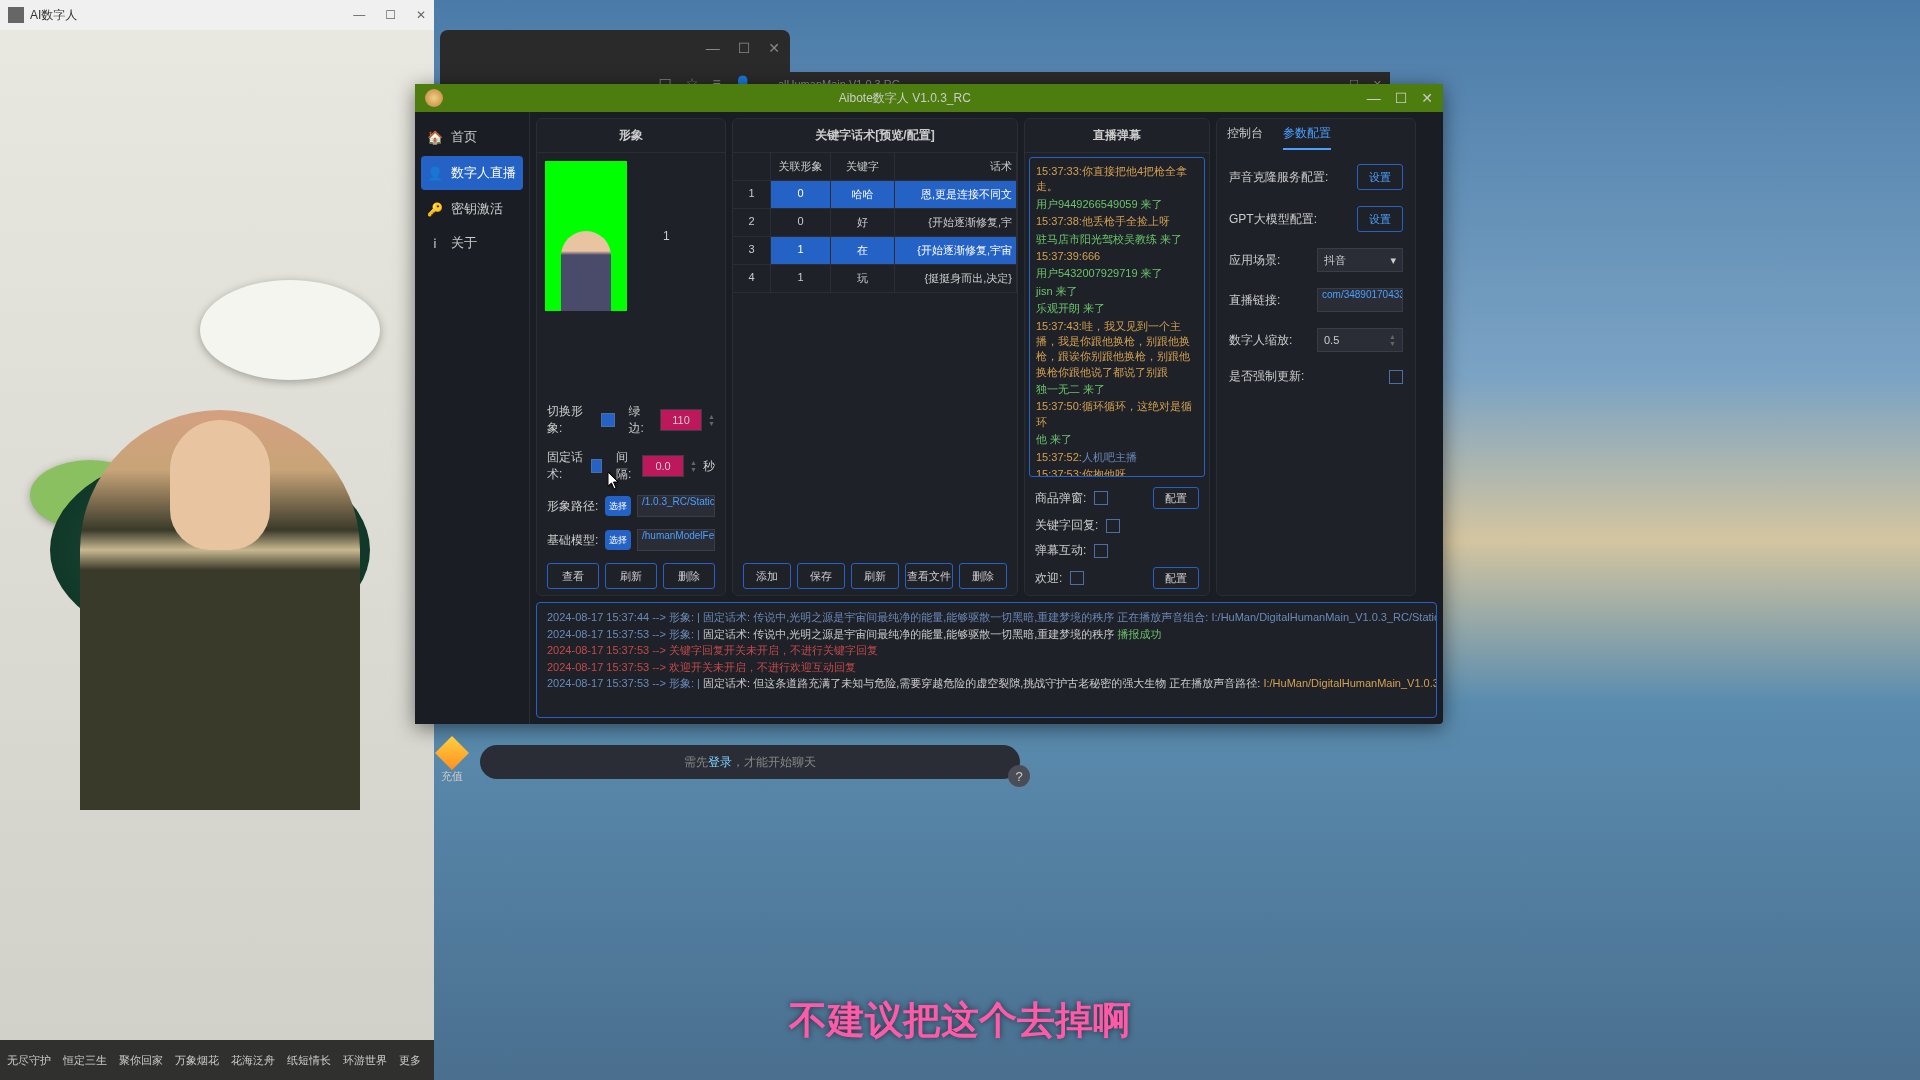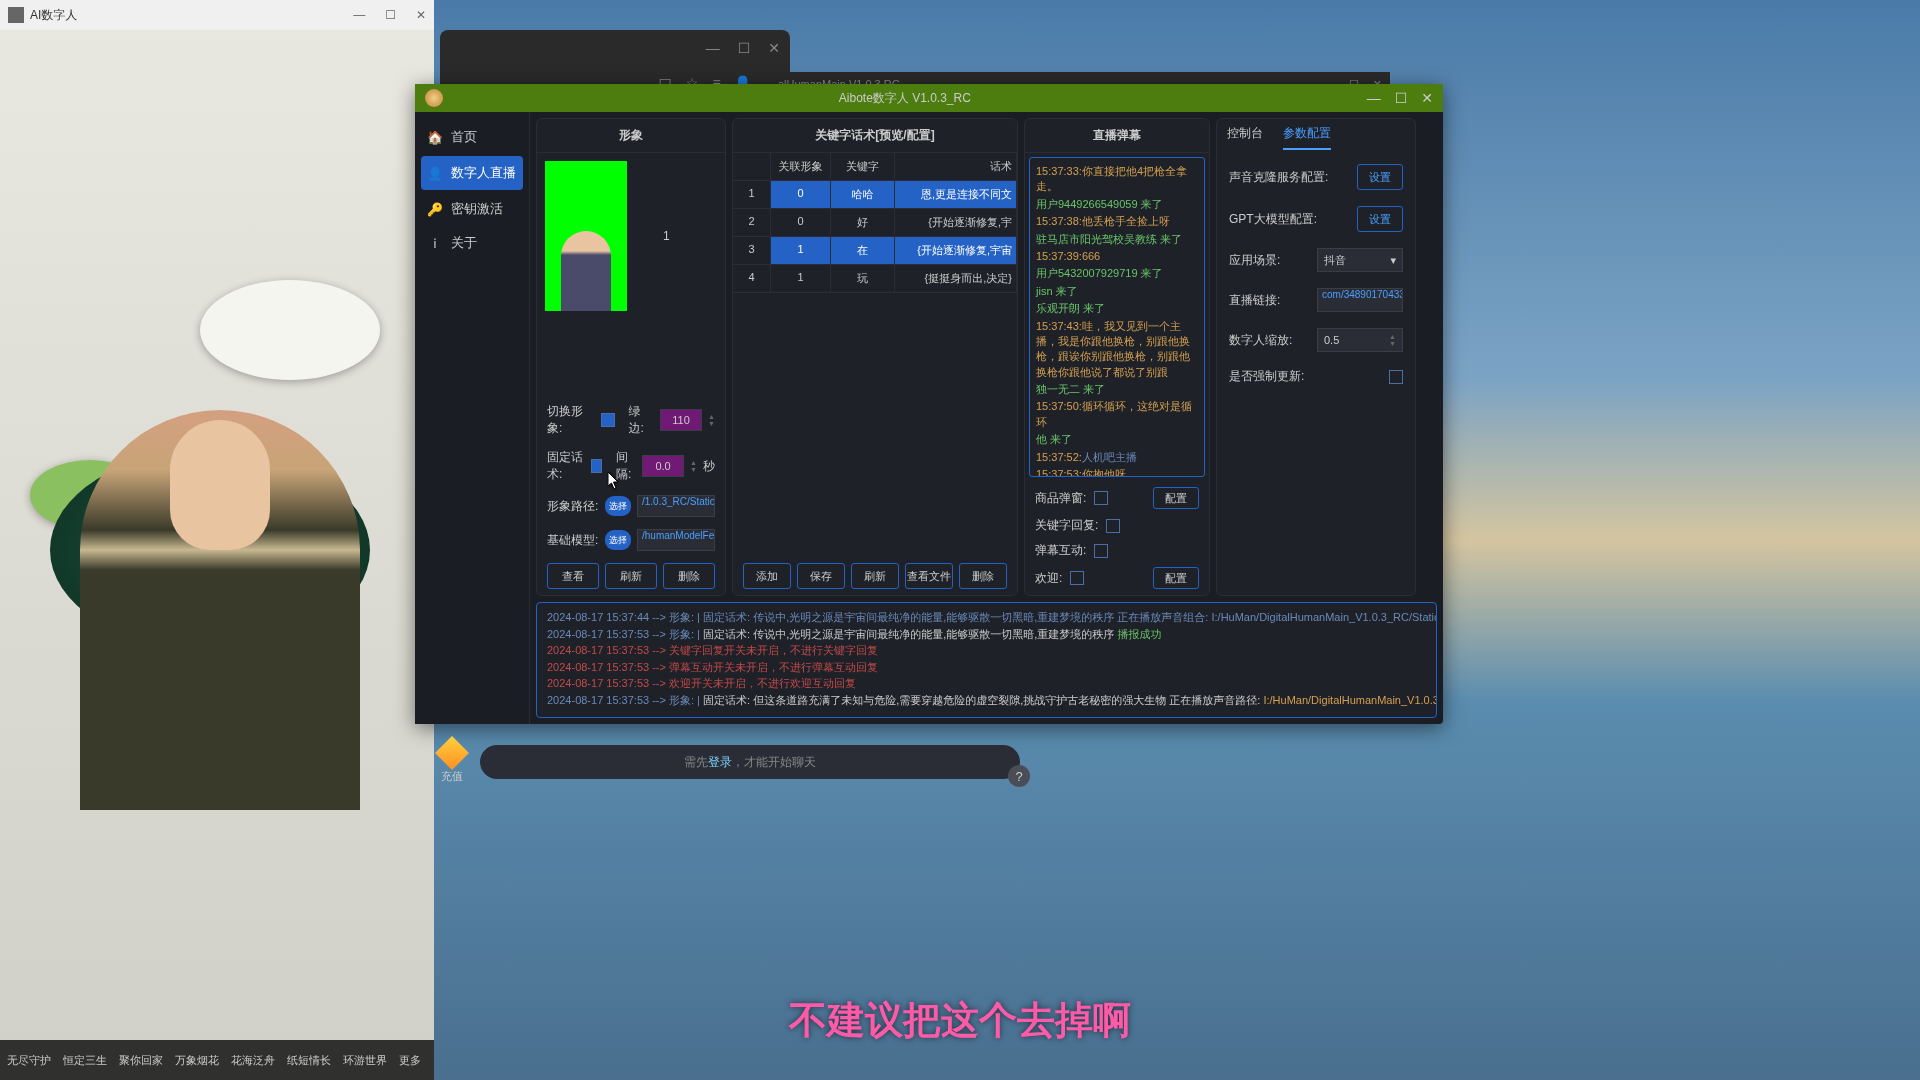--- a/index.html
+++ b/index.html
@@ -52,26 +52,26 @@
 
 .panel-image { width: 190px; }
 .image-preview-row { display: flex; align-items: center; padding: 8px; gap: 10px; }
 .image-thumb { width: 82px; height: 150px; background: #00ff00; display: flex; align-items: flex-end; justify-content: center; }
 .image-person { width: 50px; height: 80px; background: linear-gradient(180deg, #e8c4a0 0%, #e8c4a0 25%, #4a4a6a 30%); border-radius: 25px 25px 0 0; }
 .image-num { color: #ccc; font-size: 12px; margin-left: 26px;}
 .image-controls { padding: 6px 10px; display: flex; flex-direction: column; gap: 12px; font-size: 12px; color: #ccc; }
 .control-row { display: flex; align-items: center; gap: 6px; }
 .control-label { width: 52px; }
 .small-check { width: 14px; height: 14px; background: #2463c5; border: 1px solid #4a6fa5; }
-.num-input { width: 42px; height: 22px; background: #701a75; border: 1px solid #3a3d46; color: #ccc; text-align: center; font-size: 11px; }
+.num-input { width: 42px; height: 22px; background: #be185d; border: 1px solid #3a3d46; color: #ccc; text-align: center; font-size: 11px; }
 .path-input { flex: 1; height: 22px; background: #2a2d36; border: 1px solid #3a3d46; color: #4a9fff; font-size: 10px; padding: 0 4px; overflow: hidden; }
 .spinner { display: flex; flex-direction: column; font-size: 7px; color: #666; line-height: 7px; }
 .btn-row { display: flex; gap: 6px; padding: 6px 10px; }
 .btn { flex: 1; height: 26px; background: #1e2128; border: 1px solid #2463c5; color: #ccc; font-size: 11px; border-radius: 3px; cursor: pointer; display: flex; align-items: center; justify-content: center; }
-.btn-small { width: 26px; height: 20px; background: #2463c5; color: #fff; font-size: 9px; border-radius: 9px; display: flex; align-items: center; justify-content: center; }
+.btn-small { width: 26px; height: 20px; background: #2463c5; color: #fff; font-size: 9px; border-radius: 4px; display: flex; align-items: center; justify-content: center; }
 
 
 .panel-keyword { width: 286px; }
 .kw-table { flex: 1; overflow: hidden; }
 .kw-header { display: flex; background: #1e2128; border-bottom: 1px solid #2a2d36; }
 .kw-cell { padding: 6px 4px; font-size: 11px; color: #ccc; text-align: center; border-right: 1px solid #2a2d36; }
 .kw-col-idx { width: 38px; }
 .kw-col-img { width: 60px; }
 .kw-col-key { width: 64px; }
 .kw-col-talk { flex: 1; text-align: right; }
@@ -391,21 +391,20 @@
               <div class="checkbox"></div>
             </div>
           </div>
         </div>
       </div>
 
       <div class="log-panel">
         <div class="log-line log-gray">2024-08-17 15:37:44 --&gt; 形象: | 固定话术: 传说中,光明之源是宇宙间最纯净的能量,能够驱散一切黑暗,重建梦境的秩序 正在播放声音组合: I:/HuMan/DigitalHumanMain_V1.0.3_RC/Static/Img/Config/1/0_0_1.mp3</div>
         <div class="log-line"><span class="log-cyan">2024-08-17 15:37:53 --&gt; 形象: | </span><span class="log-white">固定话术: 传说中,光明之源是宇宙间最纯净的能量,能够驱散一切黑暗,重建梦境的秩序 </span><span class="log-green">播报成功</span></div>
         <div class="log-line log-red">2024-08-17 15:37:53 --&gt; 关键字回复开关未开启，不进行关键字回复</div>
-        <div class="log-line log-red">2024-08-17 15:37:53 --&gt; 弹幕互动开关未开启，不进行弹幕互动回复</div>
         <div class="log-line log-red">2024-08-17 15:37:53 --&gt; 欢迎开关未开启，不进行欢迎互动回复</div>
         <div class="log-line"><span class="log-cyan">2024-08-17 15:37:53 --&gt; 形象: | </span><span class="log-white">固定话术: 但这条道路充满了未知与危险,需要穿越危险的虚空裂隙,挑战守护古老秘密的强大生物 </span><span class="log-white">正在播放声音路径: </span><span class="log-orange">I:/HuMan/DigitalHumanMain_V1.0.3_RC/Static/Img/Config/1/0_0_2.mp3</span></div>
       </div>
     </div>
   </div>
 </div>
 
 <div class="chat-bar">
   <div style="display:flex;flex-direction:column;align-items:center;gap:4px">
     <div class="chat-diamond"></div>

